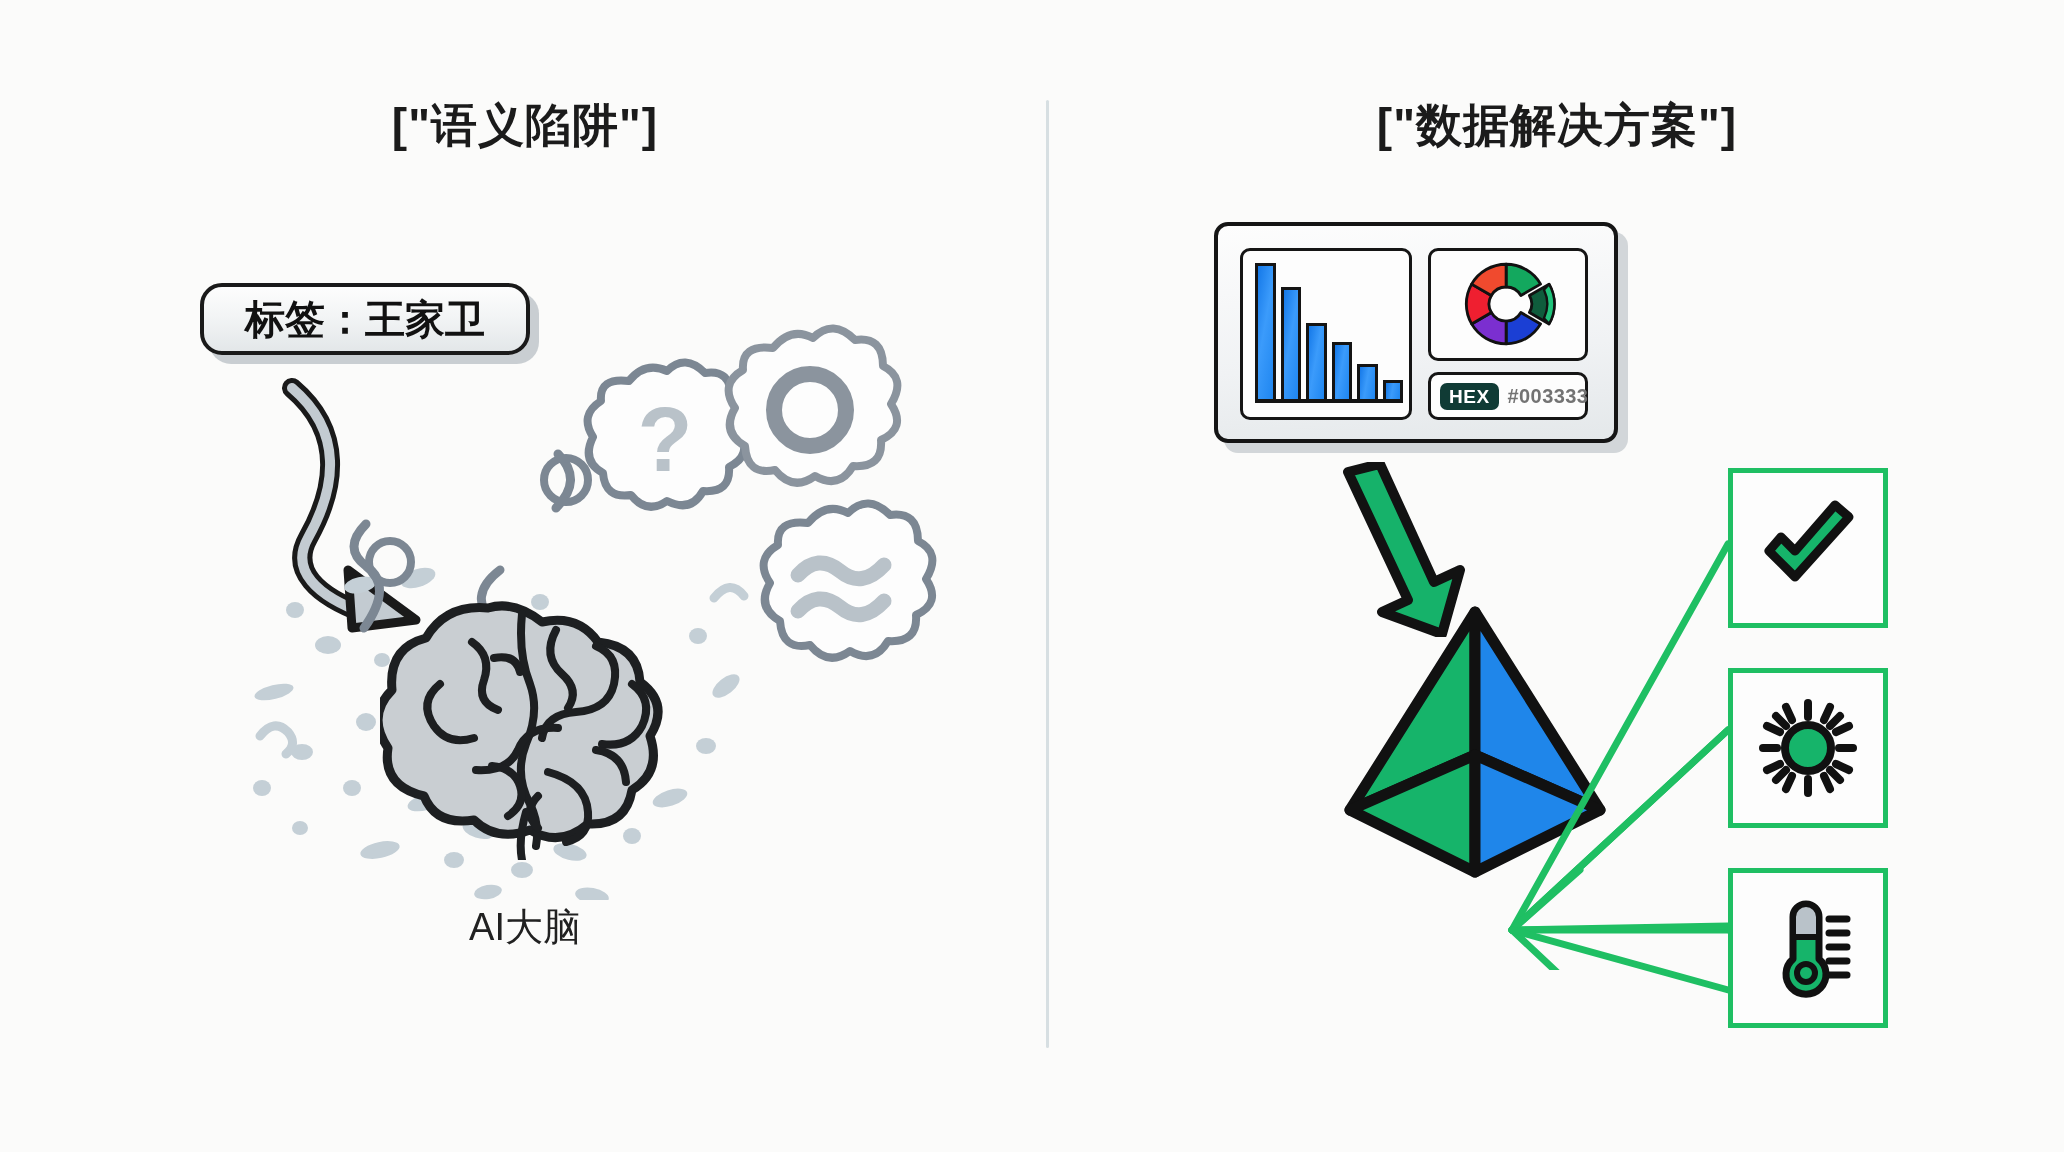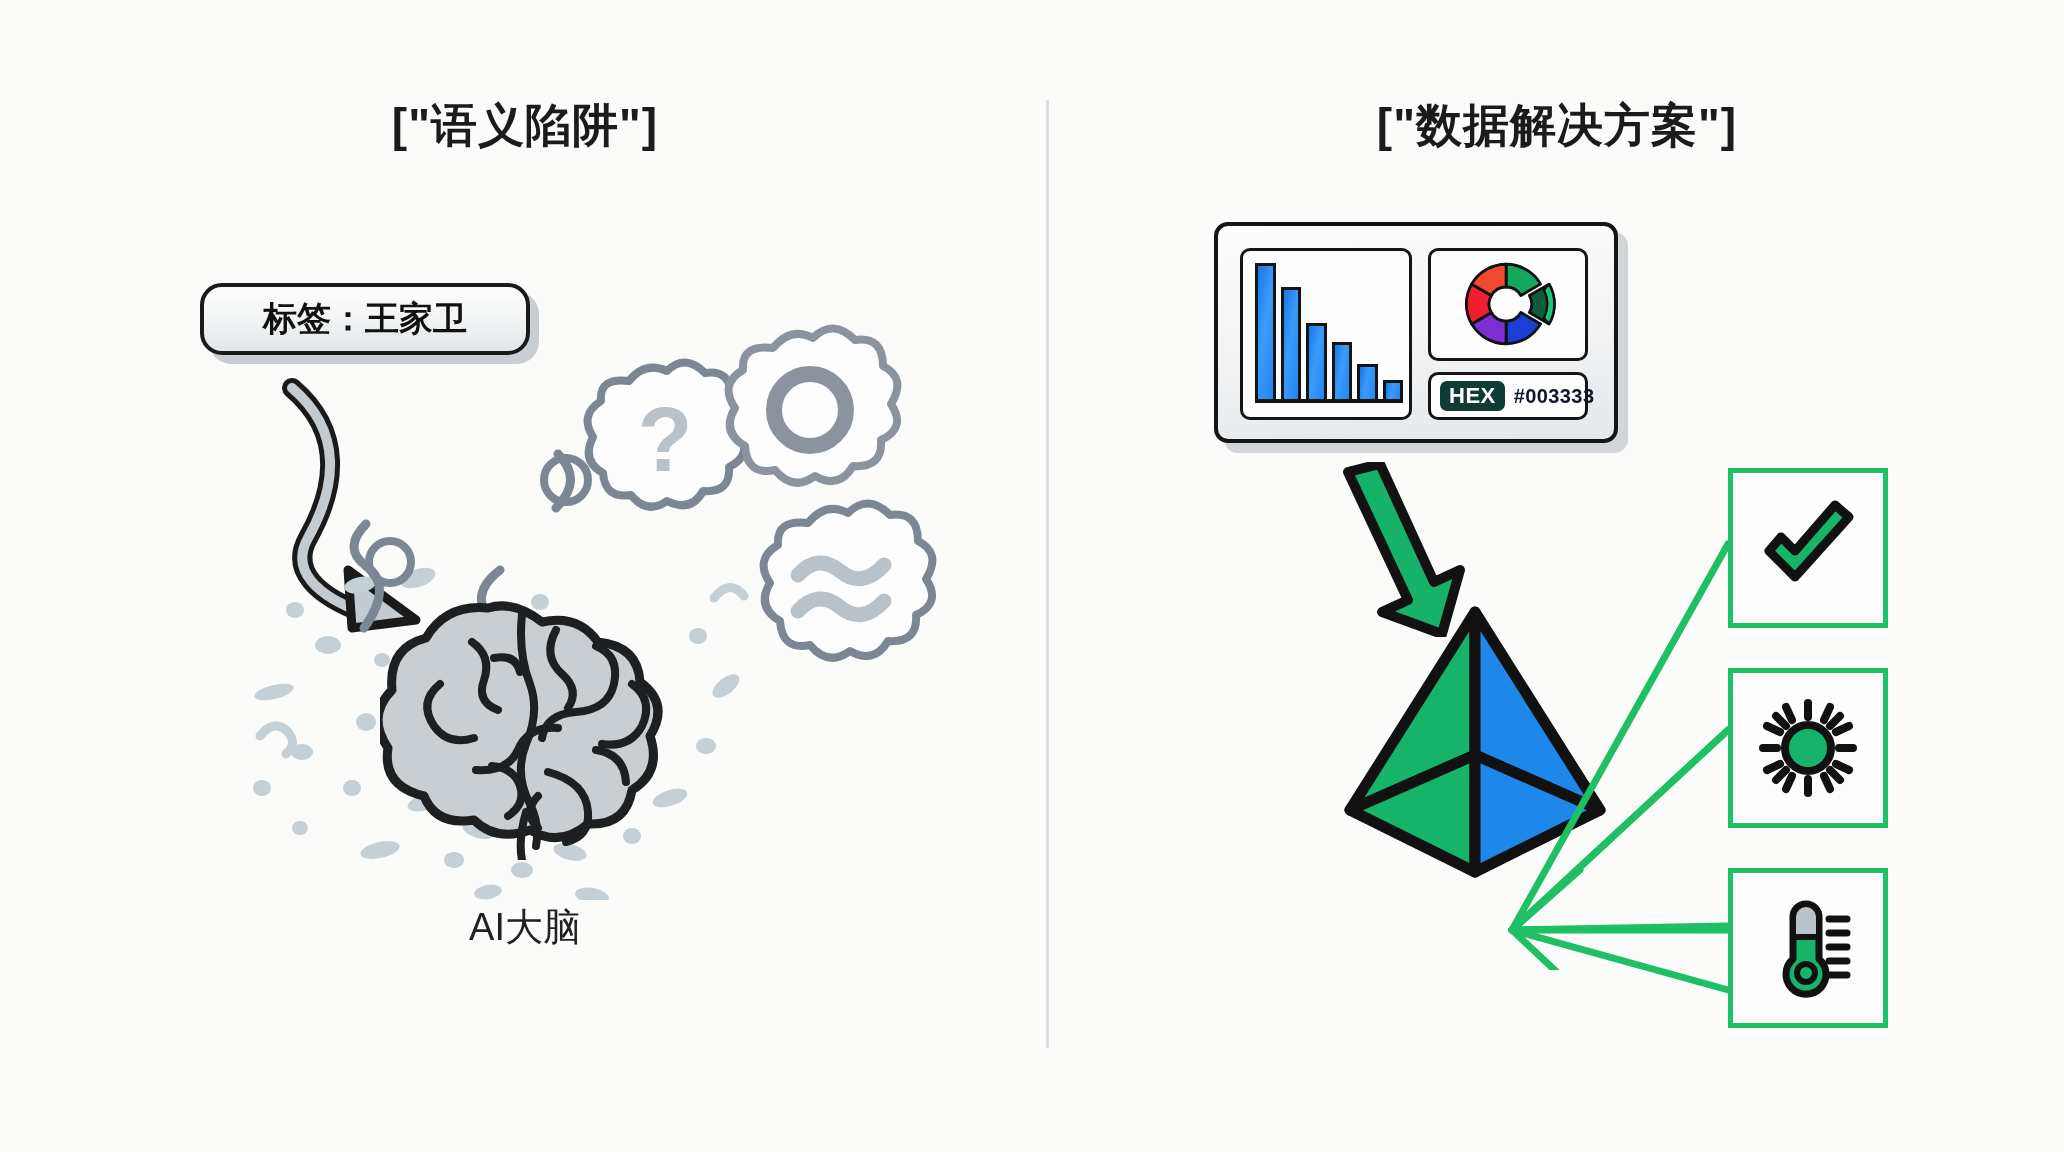--- a/index.html
+++ b/index.html
@@ -59,21 +59,21 @@
     border: 4px solid #1a1a1a;
     border-radius: 22px;
     background: linear-gradient(180deg,#fdfdfd 0%,#f2f4f5 48%,#e3e7e9 100%);
     box-shadow: 9px 9px 0 rgba(160,170,176,0.55);
     display: flex;
     align-items: center;
     justify-content: center;
     box-sizing: border-box;
   }
   .label-chip-text {
-    font-size: 34px;
+    font-size: 40px;
     font-weight: 600;
     color: #111;
     white-space: nowrap;
   }
 
   .brain-caption {
     position: absolute;
     left: 0;
     top: 878px;
     width: 1050px;
@@ -105,31 +105,31 @@
     box-sizing: border-box;
   }
   #bars-card  { left: 22px; top: 22px;  width: 172px; height: 172px; }
   #donut-card { left: 210px; top: 22px;  width: 160px; height: 113px; }
   #hex-card   { left: 210px; top: 146px; width: 160px; height: 48px;
                 display: flex; align-items: center; padding-left: 9px; gap: 9px; }
 
   .hex-badge {
     background: #103b35;
     color: #ffffff;
-    font-size: 22px;
+    font-size: 19px;
     font-weight: 700;
     border-radius: 7px;
     padding: 4px 9px;
     letter-spacing: 0.5px;
     line-height: 1;
   }
   .hex-value {
     font-size: 20px;
     font-weight: 600;
-    color: #0f172a;
+    color: #737373;
     letter-spacing: 0.4px;
   }
 
   .bars-wrap {
     position: absolute;
     left: 12px;
     bottom: 14px;
     width: 148px;
     height: 136px;
     display: flex;

